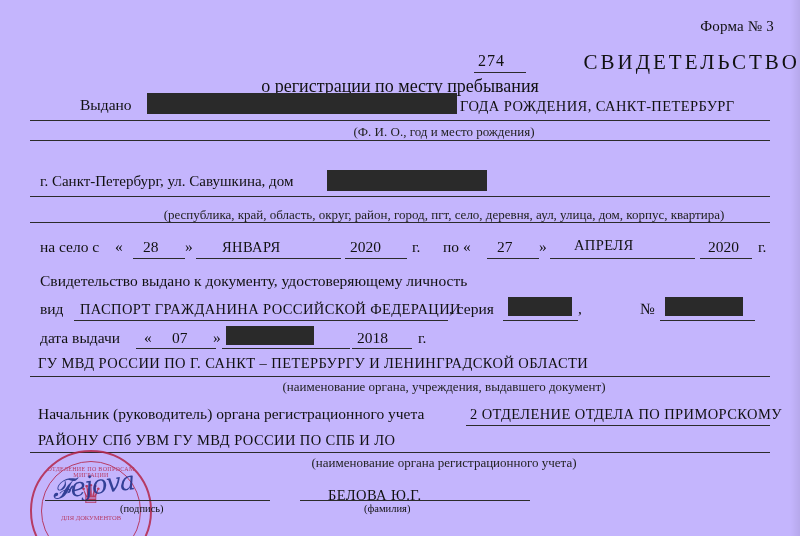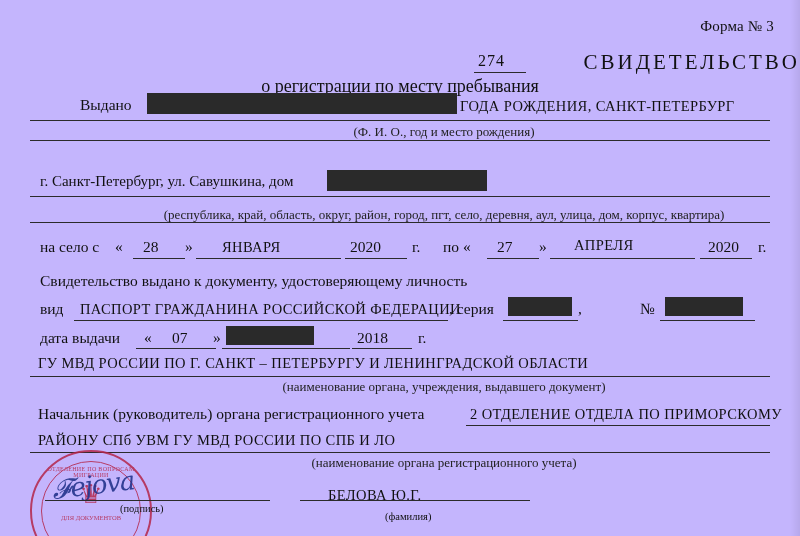--- a/index.html
+++ b/index.html
@@ -222,16 +222,16 @@
     <div class="stamp-mid">ДЛЯ ДОКУМЕНТОВ</div>
 
   </div>
 
   <div class="signature">𝓕𝑒𝑗𝑜𝑣𝑎</div>
   <div class="abs rule" style="top:500px; left:45px; width:225px;"></div>
   <div class="abs small-lbl" style="top:503px; left:120px;">(подпись)</div>
 
   <div class="abs value-caps" style="top:487px; left:328px;">БЕЛОВА Ю.Г.</div>
   <div class="abs rule" style="top:500px; left:300px; width:230px;"></div>
-  <div class="abs small-lbl" style="top:503px; left:385px;margin-top:8px;">(фамилия)</div>
+  <div class="abs small-lbl" style="top:503px; left:364px;">(фамилия)</div>
 
   <div class="right-edge-shadow"></div>
 </div>
 
 </body></html>

